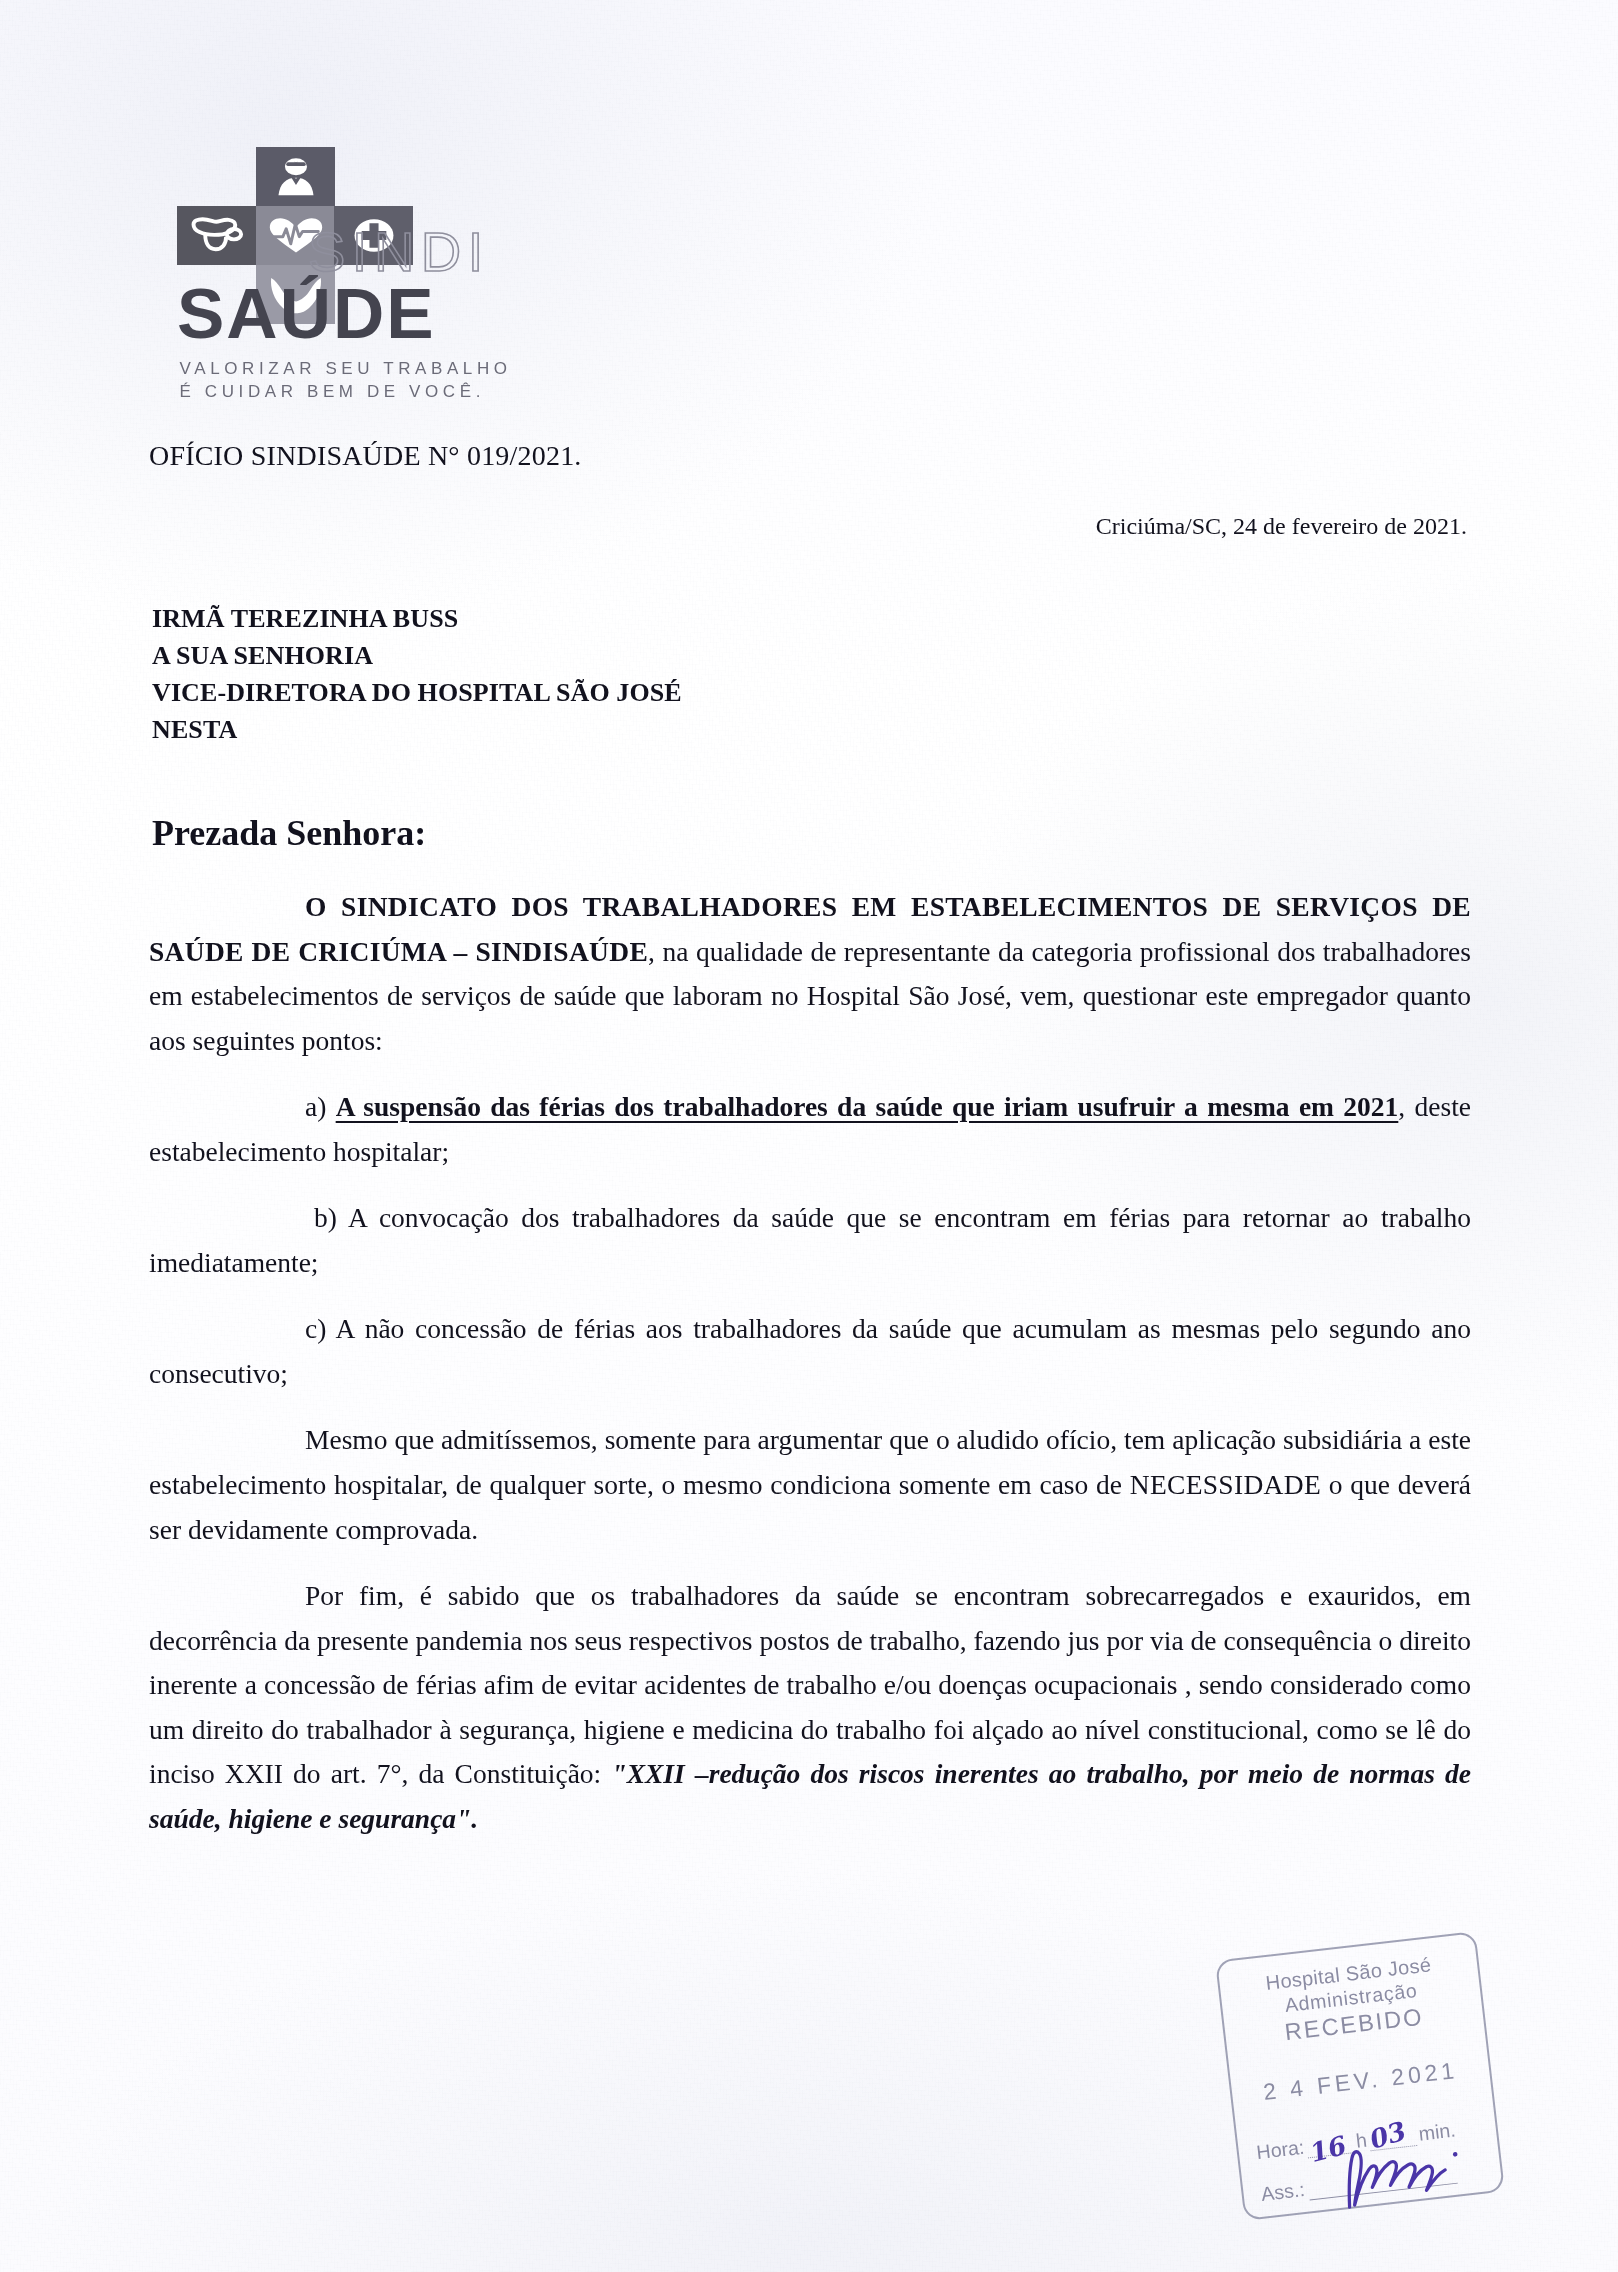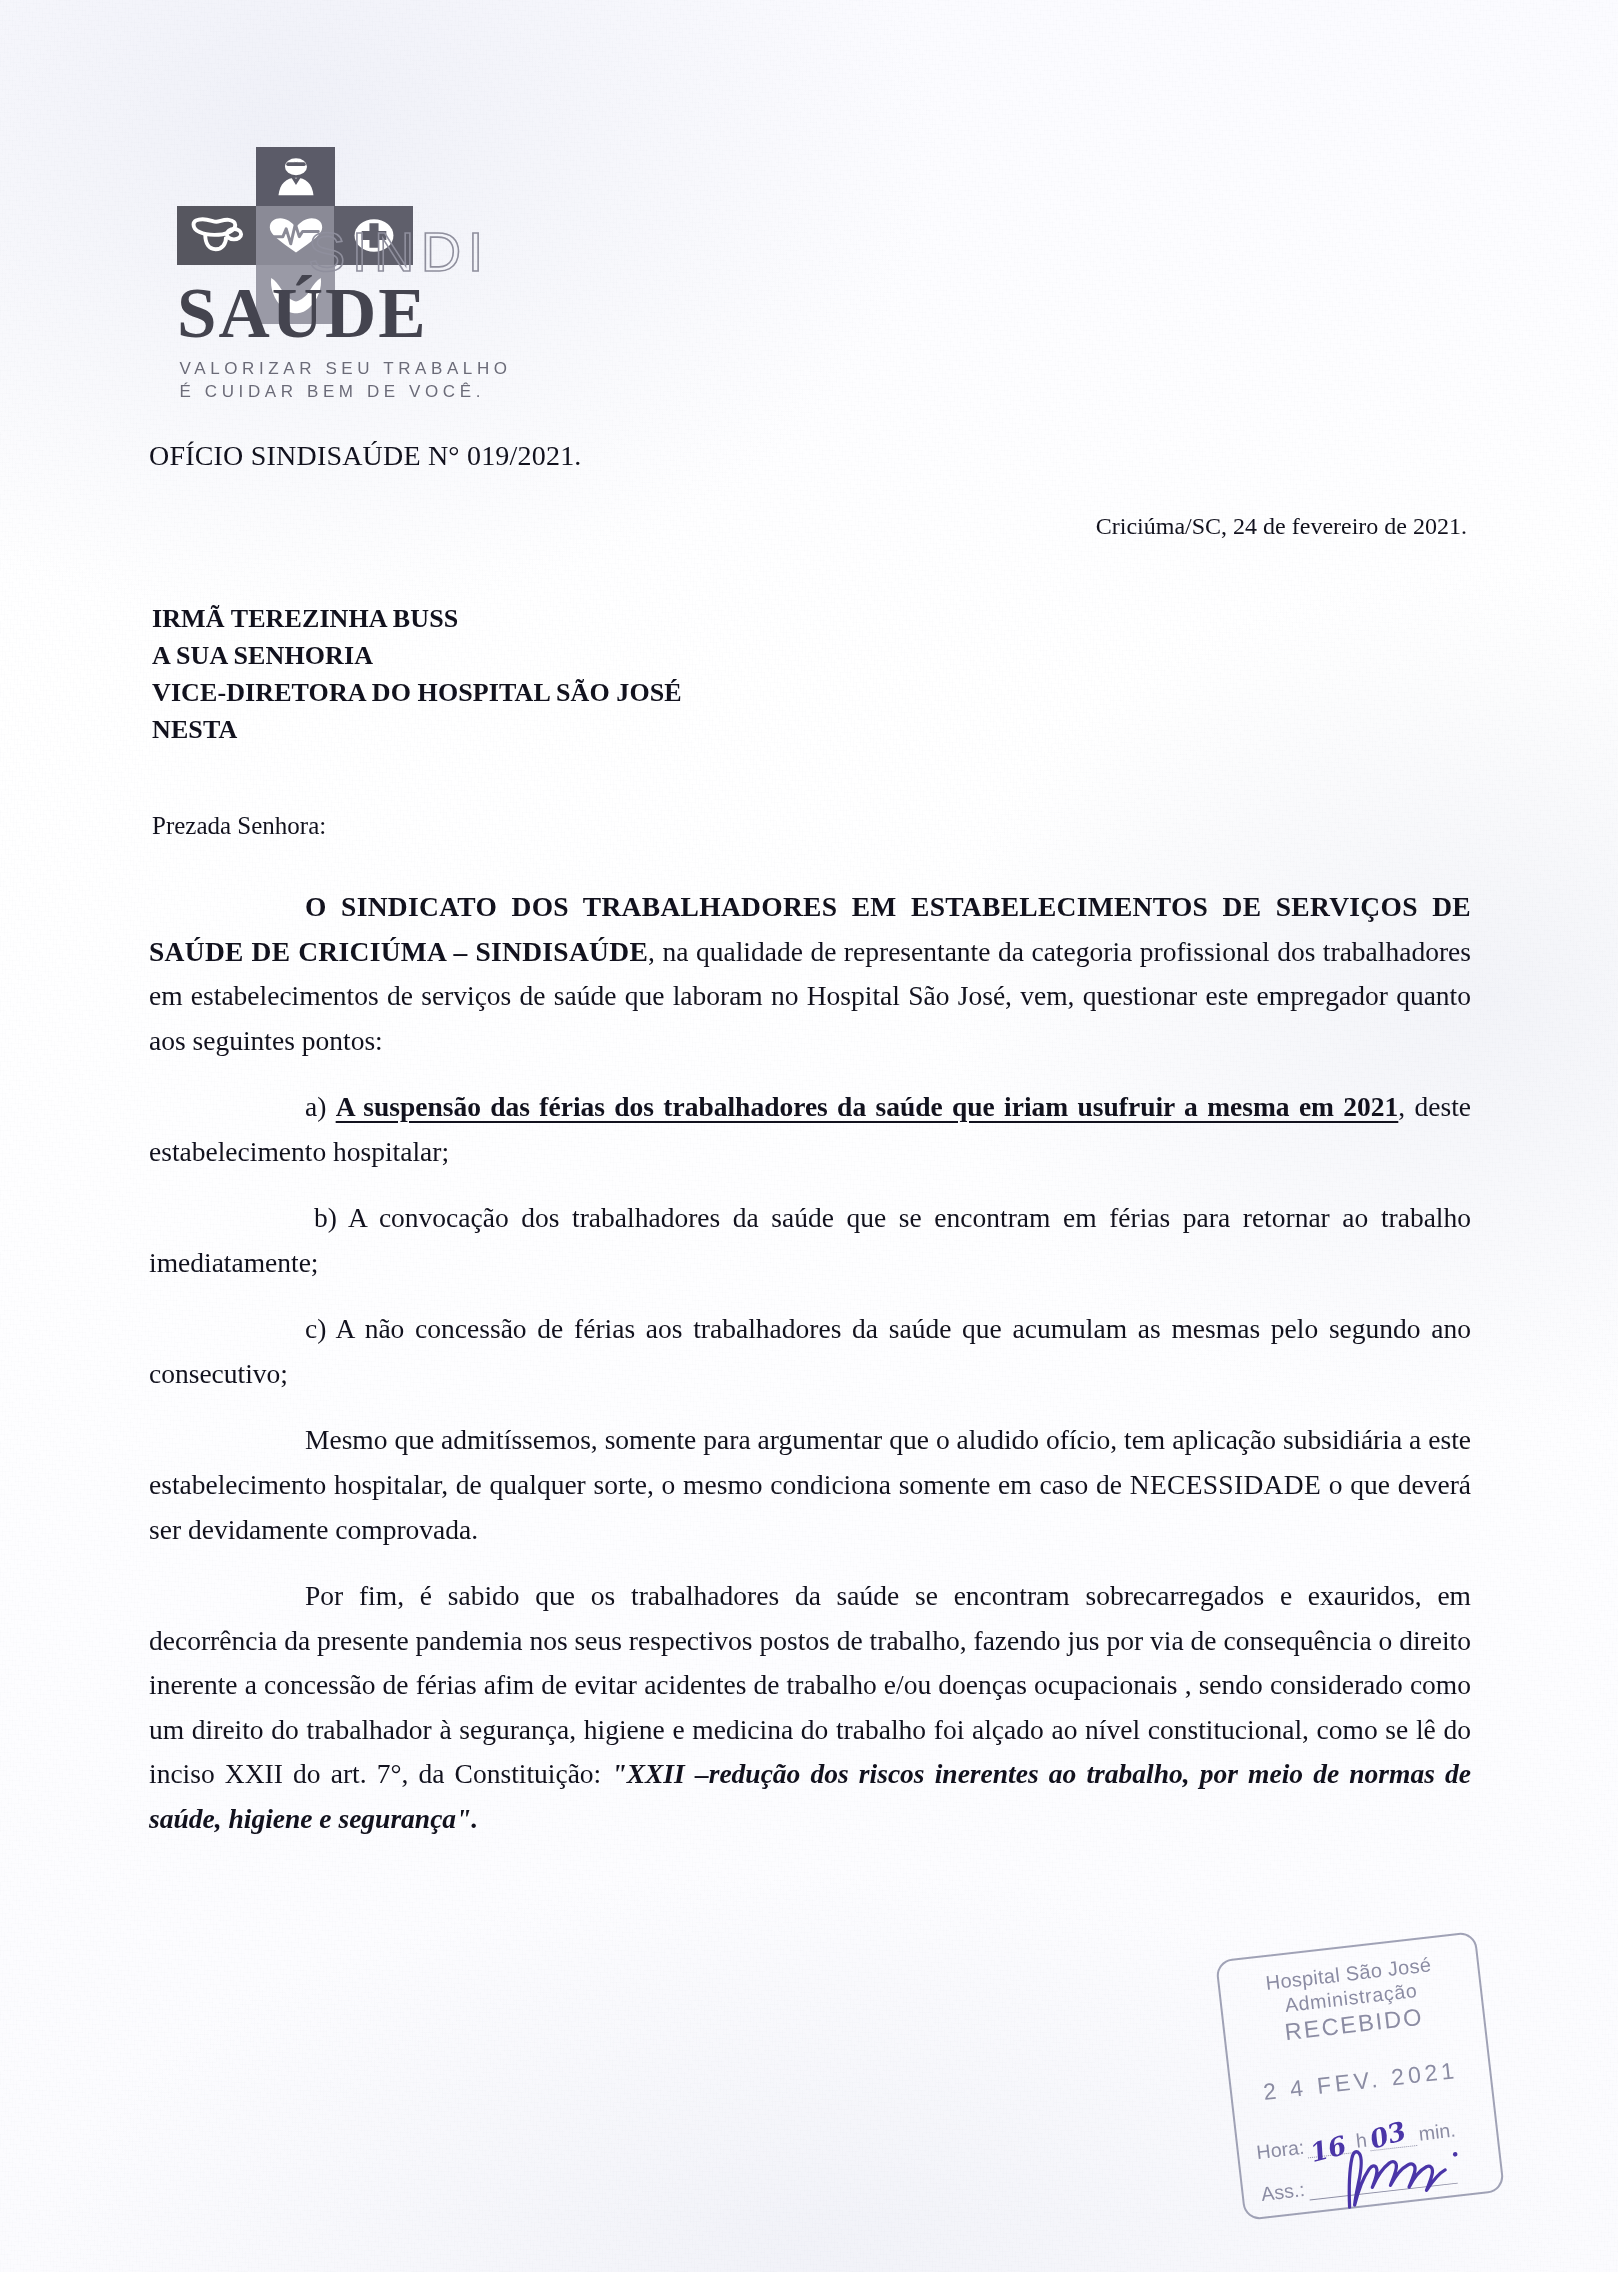--- a/index.html
+++ b/index.html
@@ -77,21 +77,21 @@
     font-weight: 400;
     color: transparent;
     -webkit-text-stroke: 1.6px #8f8f9d;
     line-height: 1;
     white-space: nowrap;
   }
   .logo-saude {
     position: absolute;
     left: 0px;
     top: 131px;
-    font-family: Liberation Serif, serif;
+    font-family: Liberation Sans, sans-serif;
     font-size: 71px;
     font-weight: 700;
     letter-spacing: 2px;
     color: #44444f;
     line-height: 1;
     white-space: nowrap;
   }
   .logo-tagline {
     position: absolute;
     left: 2.6px;
@@ -126,21 +126,22 @@
     top: 601px;
     font-size: 26px;
     font-weight: 700;
     line-height: 1.42;
     letter-spacing: 0.1px;
   }
   .greeting {
     position: absolute;
     left: 152px;
     top: 812px;
-    font-size: 25px;
+    font-size: 36px;
+    font-weight: bold;
   }
 
   .body-text {
     position: absolute;
     left: 149px;
     top: 885px;
     width: 1322px;
     font-size: 27.5px;
     line-height: 1.62;
     text-align: justify;

